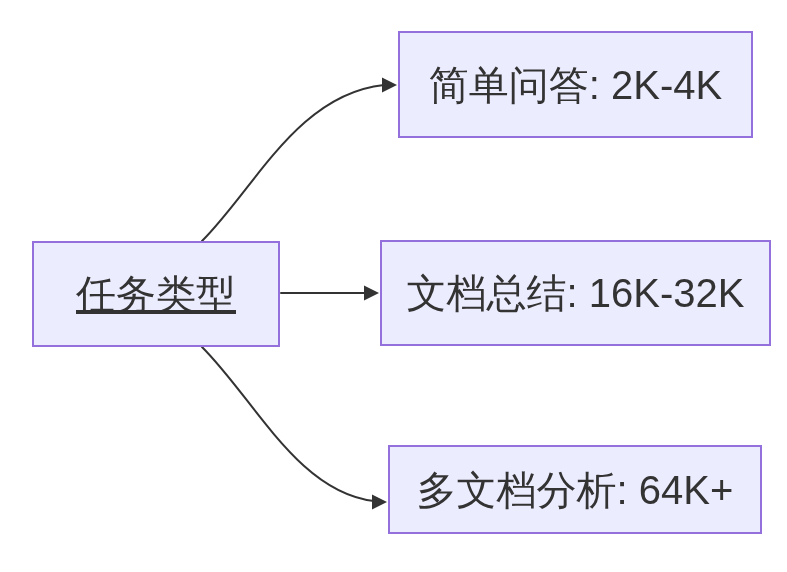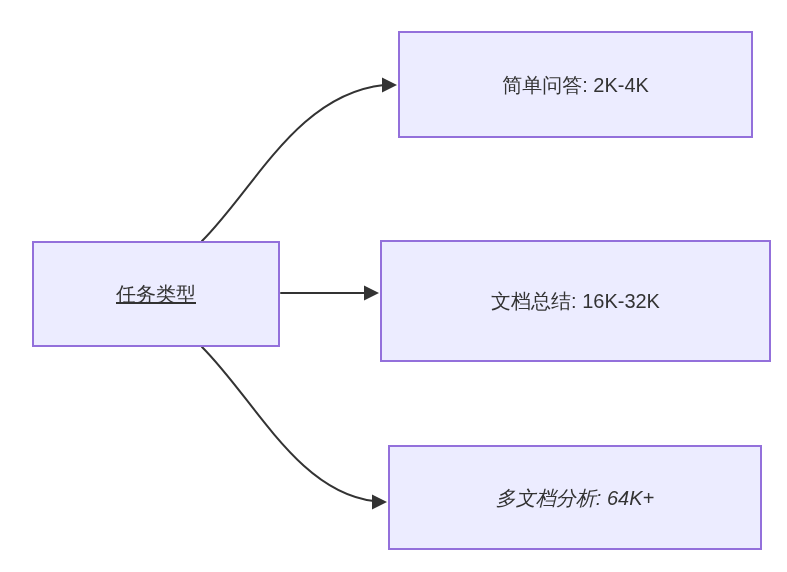--- a/index.html
+++ b/index.html
@@ -37,29 +37,29 @@
     stroke: none;
   }
   .node {
     position: absolute;
     display: flex;
     align-items: center;
     justify-content: center;
     background: var(--node-fill);
     border: 2px solid var(--node-border);
     color: var(--text-color);
-    font-size: 20px;
+    font-size: 40px;
     line-height: 1.2;
     text-align: center;
     white-space: nowrap;
   }
   .node-root     { left: 32px;  top: 241px; width: 248px; height: 106px; text-decoration: underline; }
   .node-child-0  { left: 398px; top: 31px;  width: 355px; height: 107px; }
-  .node-child-1  { left: 380px; top: 240px; width: 391px; height: 122px; }
-  .node-child-2  { left: 388px; top: 445px; width: 374px; height: 105px; font-style: italic; }
+  .node-child-1  { left: 380px; top: 240px; width: 391px; height: 106px; }
+  .node-child-2  { left: 388px; top: 445px; width: 374px; height: 89px; }
 </style>
 </head>
 <body>
 
 <div class="canvas">
 
   <svg class="edges-layer" viewBox="0 0 787 572" xmlns="http://www.w3.org/2000/svg" aria-hidden="true">
 
     <g>
       <path class="edge-path" d="M 202 241 C 255 188, 298 94, 384 85"></path>

